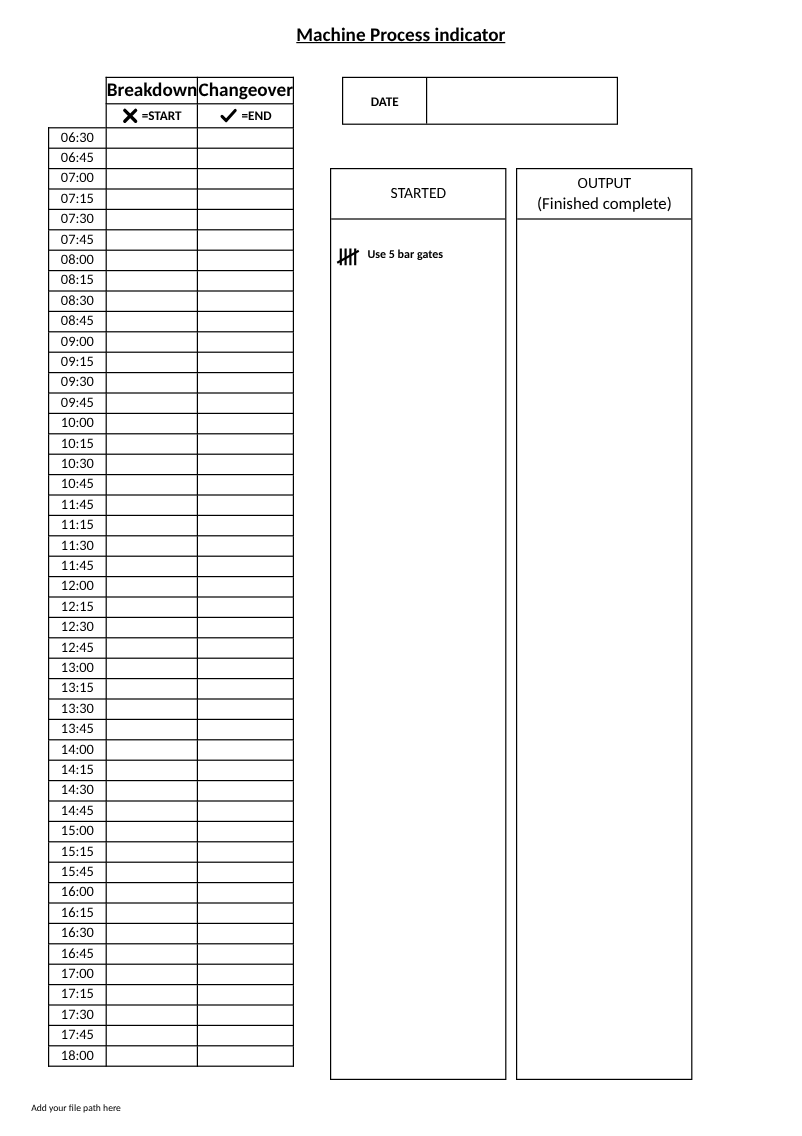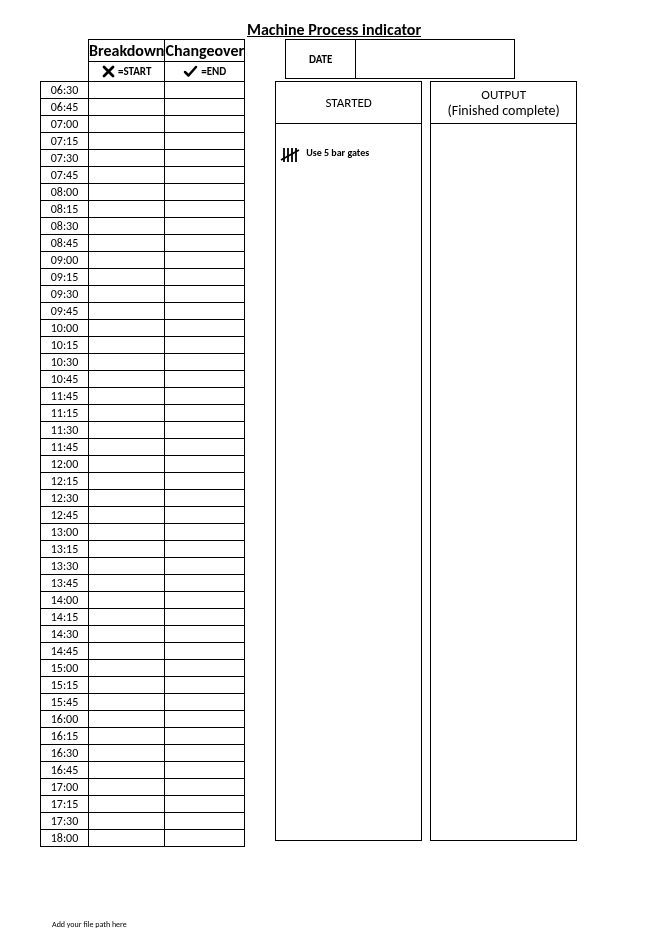--- a/index.html
+++ b/index.html
@@ -9,28 +9,29 @@
       width: 668px;
       height: 947px;
       position: relative;
       padding: 20px 40px;
     }
     .title {
       text-align: center;
       font-weight: bold;
       text-decoration: underline;
       font-size: 16px;
+      margin-bottom: 25px;
     }
     .main-layout {
       display: flex;
       gap: 30px;
       align-items: flex-start;
     }
     .left-col { flex: 0 0 auto; }
-    .right-col { flex: 1; display: flex; flex-direction: column; gap: 2px; }
+    .right-col { flex: 1; display: flex; flex-direction: column; gap: 36px; }
     
     
     .time-table { border-collapse: collapse; font-size: 12px; }
     .time-table th, .time-table td {
       border: 1px solid #000;
       padding: 0;
       height: 17px;
       text-align: center;
       vertical-align: middle;
     }
@@ -64,21 +65,21 @@
       display: flex; flex-direction: column; align-items: center; justify-content: center;
     }
     .so-header .line1 { font-weight: normal; }
     .so-header .line2 { font-size: 14px; }
     .so-body { flex: 1; padding: 4px; font-size: 10px; }
     .tally-row { display: flex; gap: 4px; font-weight: bold; font-size: 10px; margin-top: 18px; }
     
     .footer {
       position: absolute;
       bottom: 18px;
-      left: 52px;
+      left: 26px;
       font-size: 8px;
     }
   </style>
 </head>
 <body>
 
 <div class="title">Machine Process indicator</div>
 
 <div class="main-layout">
   <div class="left-col">
@@ -324,20 +325,25 @@
             <td class="col-time">17:15</td>
             <td class="col-bd"></td>
             <td class="col-co"></td>
           </tr>
           <tr>
             <td class="col-time">17:30</td>
             <td class="col-bd"></td>
             <td class="col-co"></td>
           </tr>
           <tr>
+            <td class="col-time">17:45</td>
+            <td class="col-bd"></td>
+            <td class="col-co"></td>
+          </tr>
+          <tr>
             <td class="col-time">18:00</td>
             <td class="col-bd"></td>
             <td class="col-co"></td>
           </tr>
         </tbody>
     </table>
   </div>
 
   <div class="right-col">
     <div class="date-box">

